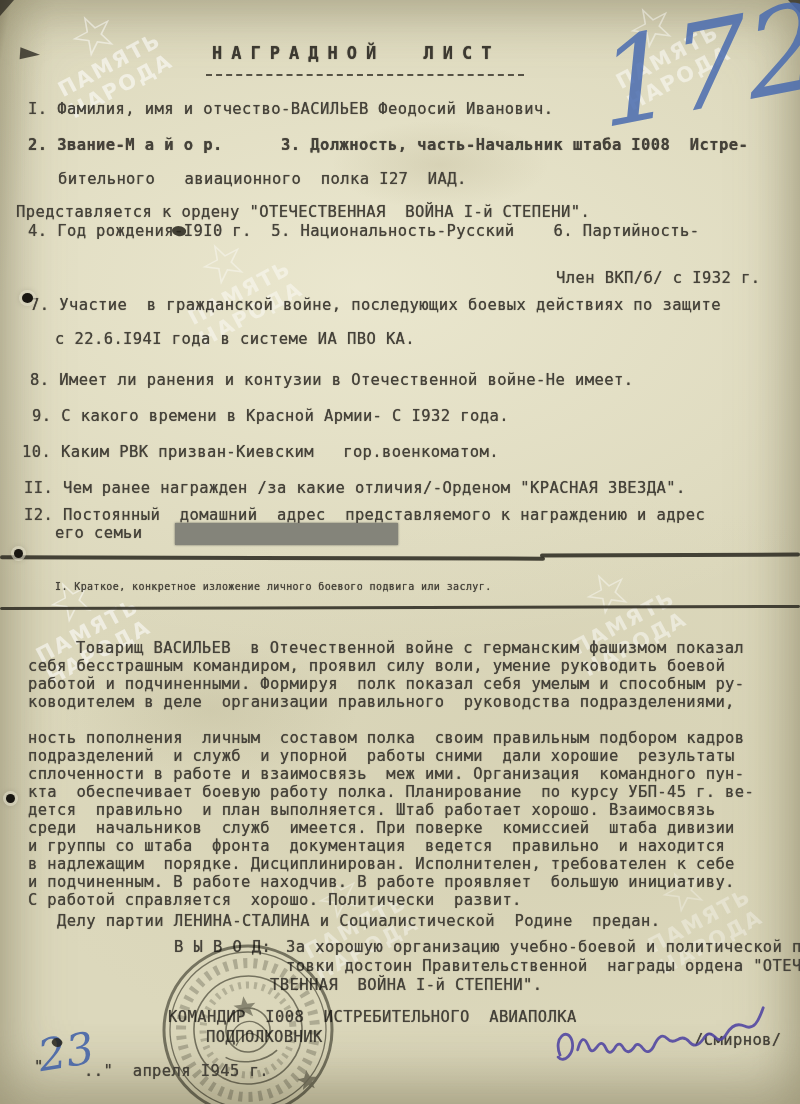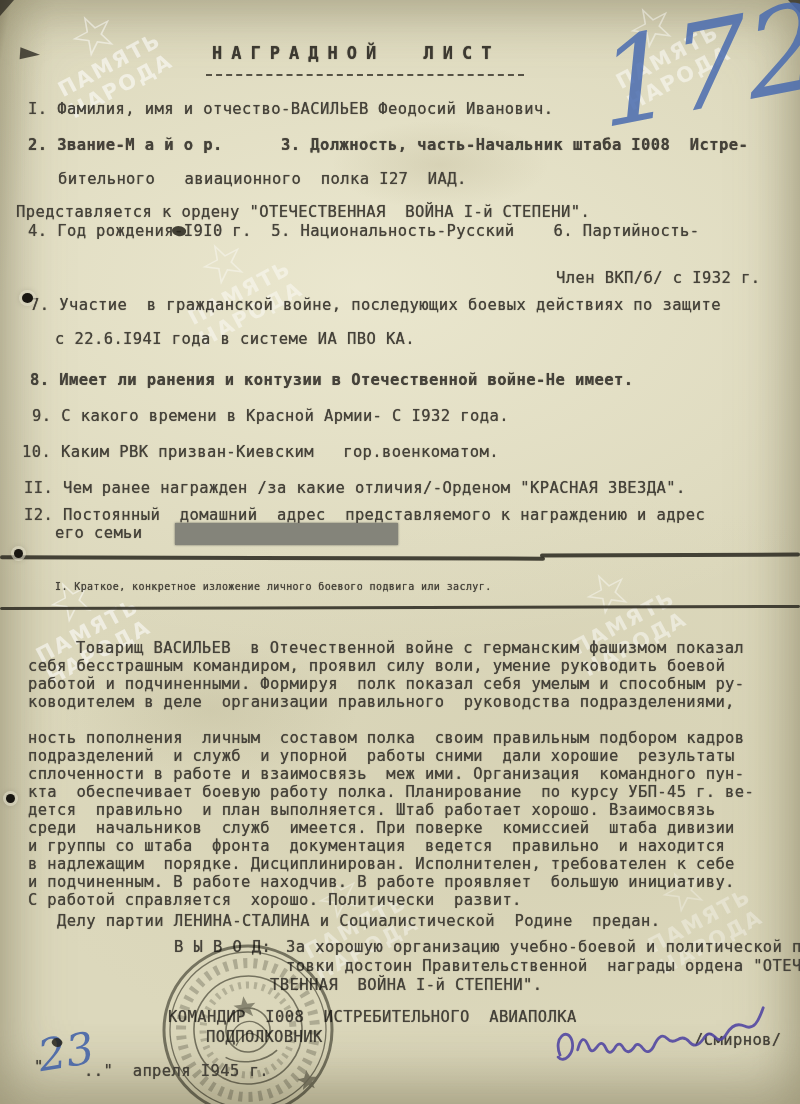--- a/index.html
+++ b/index.html
@@ -104,21 +104,21 @@
   <div class="hand-blue" style="left:598px;top:-4px;font-size:118px;transform:rotate(-11deg) skewX(-6deg);">172</div>
 
   <div class="typed" style="left:28px;top:100px;">I. Фамилия, имя и отчество-ВАСИЛЬЕВ Феодосий Иванович.</div>
   <div class="typed" style="left:28px;top:136px;font-weight:bold;">2. Звание-М а й о р.      3. Должность, часть-Начальник штаба I008  Истре-</div>
   <div class="typed" style="left:58px;top:170px;">бительного   авиационного  полка I27  ИАД.</div>
   <div class="typed" style="left:16px;top:203px;">Представляется к ордену "ОТЕЧЕСТВЕННАЯ  ВОЙНА I-й СТЕПЕНИ".</div>
   <div class="typed" style="left:28px;top:222px;">4. Год рождения-I9I0 г.  5. Национальность-Русский    6. Партийность-</div>
   <div class="typed" style="left:556px;top:269px;">Член ВКП/б/ с I932 г.</div>
   <div class="typed" style="left:30px;top:297px;line-height:17px;">7. Участие  в гражданской войне, последующих боевых действиях по защите</div>
   <div class="typed" style="left:55px;top:331px;line-height:17px;">с 22.6.I94I года в системе ИА ПВО КА.</div>
-  <div class="typed" style="left:30px;top:371px;font-weight:bold;">8. Имеет ли ранения и контузии в Отечественной войне-Не имеет.</div>
+  <div class="typed" style="left:30px;top:371px;">8. Имеет ли ранения и контузии в Отечественной войне-Не имеет.</div>
   <div class="typed" style="left:32px;top:407px;">9. С какого времени в Красной Армии- С I932 года.</div>
   <div class="typed" style="left:22px;top:443px;">10. Каким РВК призван-Киевским   гор.военкоматом.</div>
   <div class="typed" style="left:24px;top:479px;">II. Чем ранее награжден /за какие отличия/-Орденом "КРАСНАЯ ЗВЕЗДА".</div>
   <div class="typed" style="left:24px;top:507px;line-height:17px;">I2. Постоянный  домашний  адрес  представляемого к награждению и адрес</div>
   <div class="typed" style="left:55px;top:525px;line-height:17px;">его семьи</div>
   <div class="redaction" style="left:175px;top:523px;width:223px;height:22px;"></div>
 
   <div class="rule" style="left:0;top:556px;width:545px;height:3.5px;transform:rotate(0.15deg);"></div>
   <div class="rule" style="left:540px;top:553px;width:260px;height:3.5px;transform:rotate(-0.2deg);"></div>
   <div class="typed heading" style="left:55px;top:578px;">I. Краткое, конкретное изложение личного боевого подвига или заслуг.</div>

